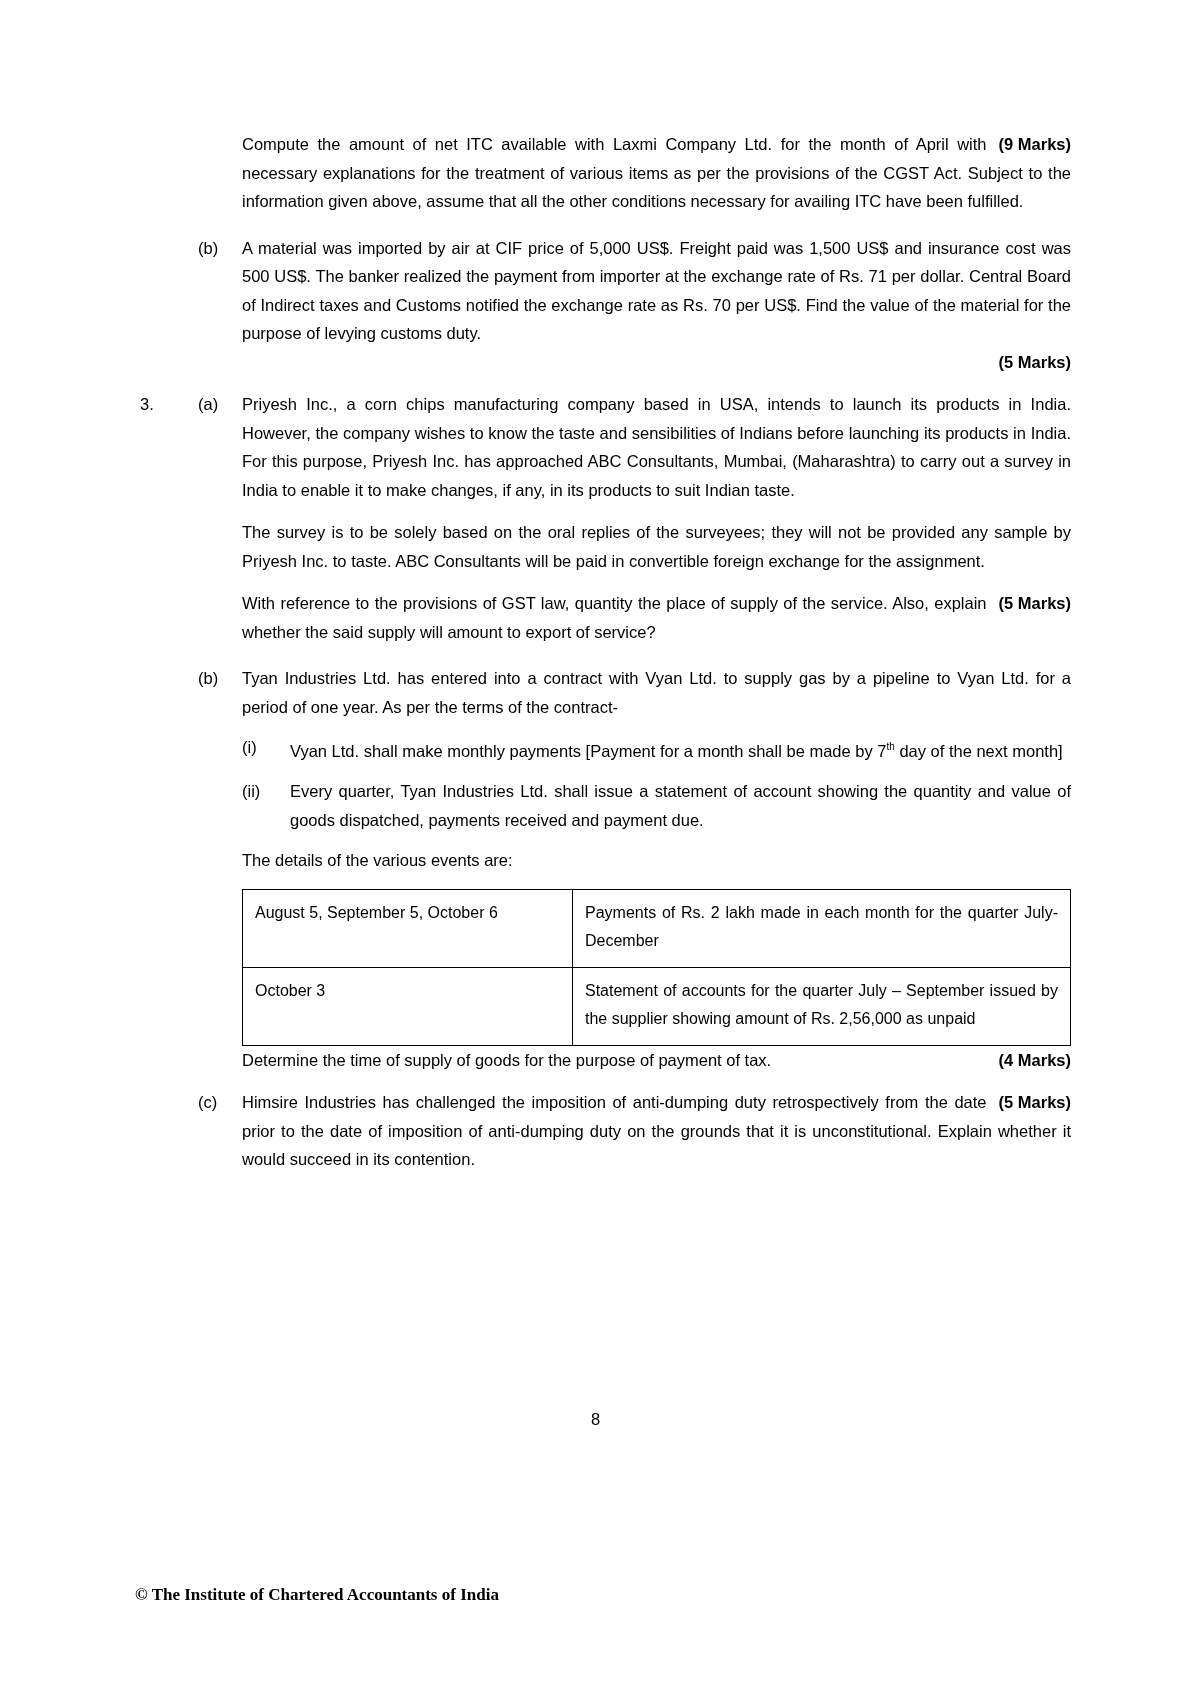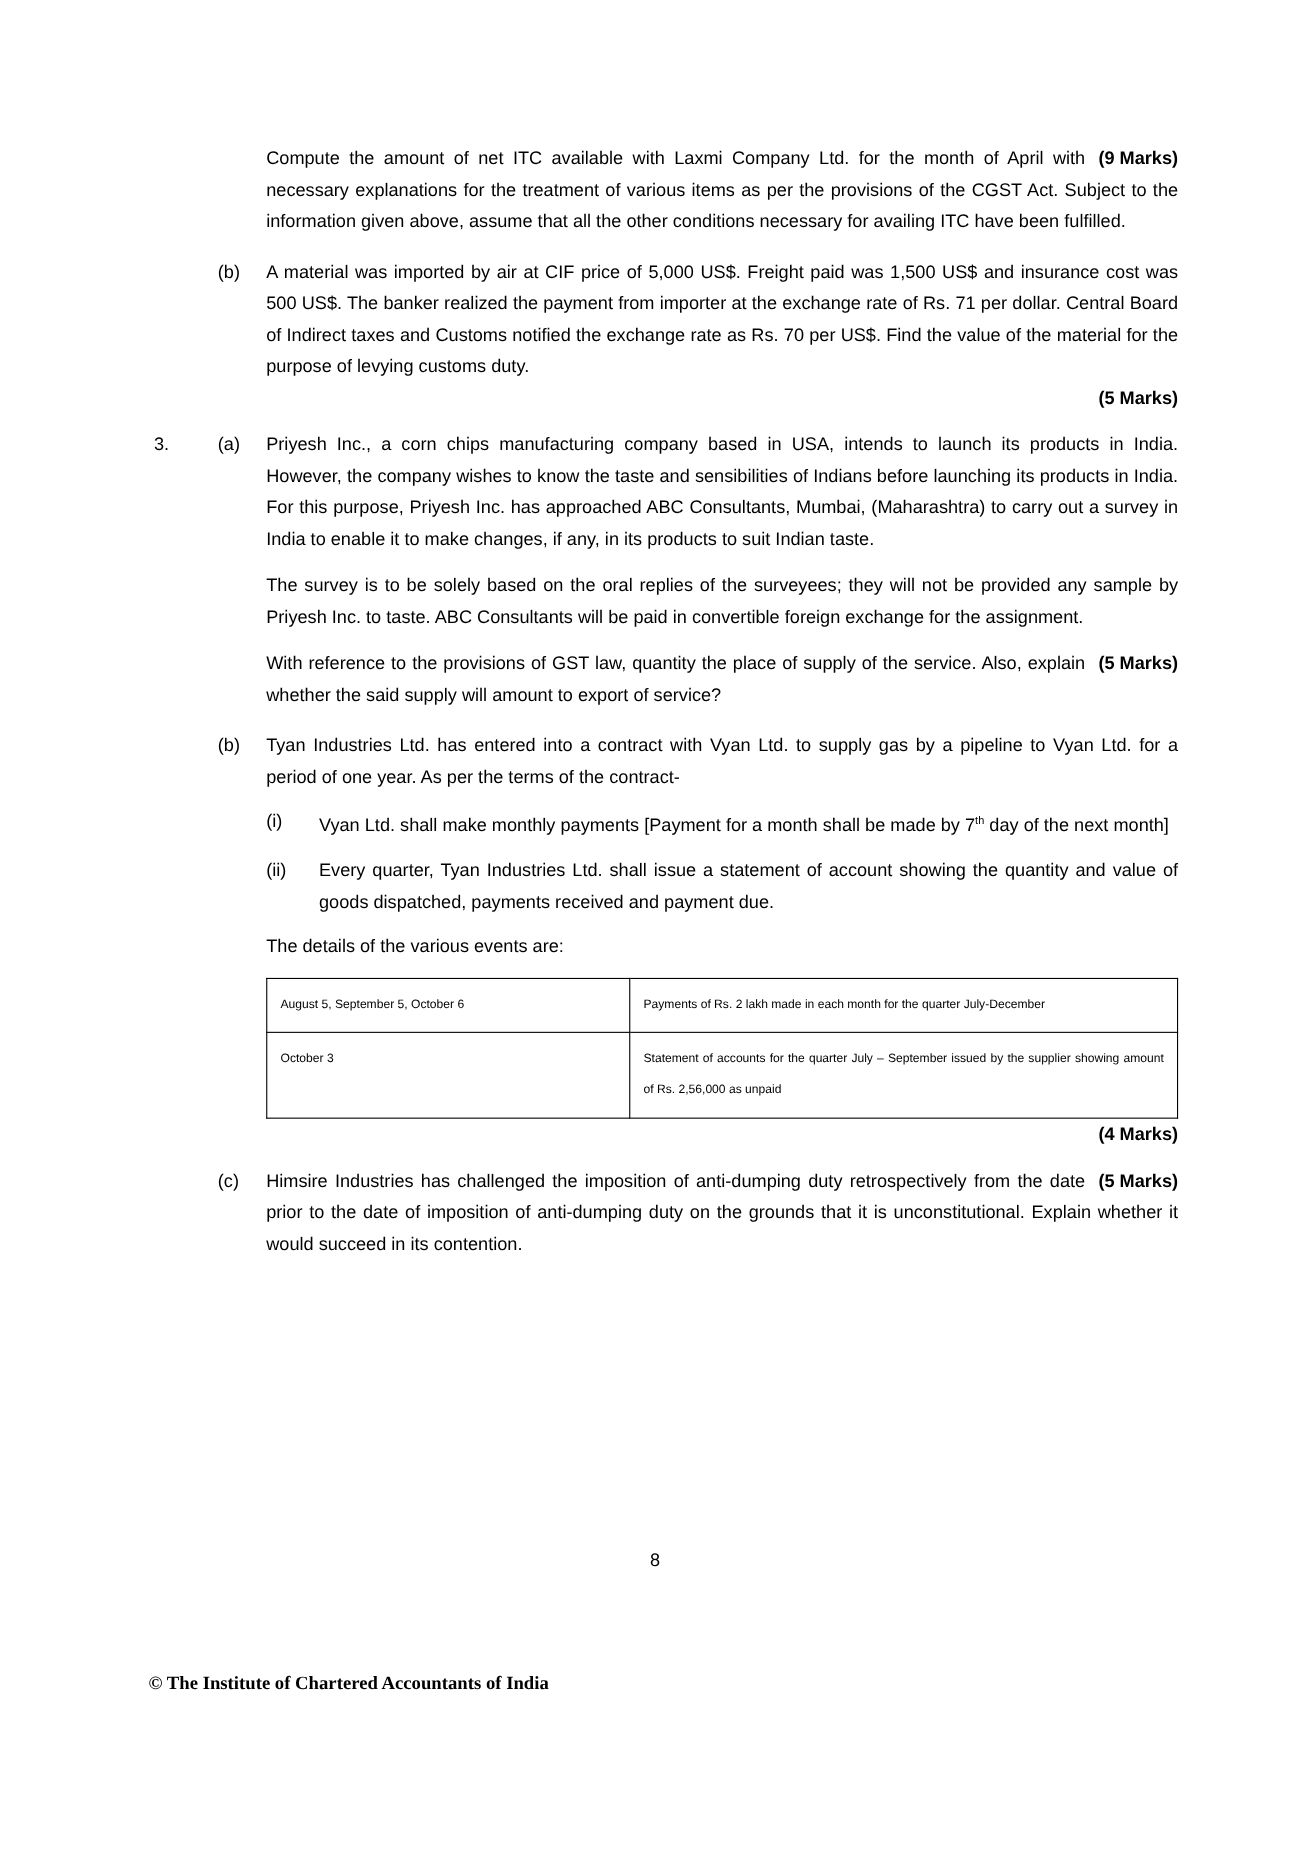--- a/index.html
+++ b/index.html
@@ -96,42 +96,42 @@
 
   table.events {
     border-collapse: collapse;
     width: 100%;
     margin-top: 14px;
     table-layout: fixed;
   }
   table.events td {
     border: 1px solid #000000;
     padding: 9px 12px 11px 12px;
-    font-size: 11px;
+    font-size: 16px;
     line-height: 28.5px;
     vertical-align: top;
     text-align: justify;
   }
   table.events td.col-date {
     width: 305px;
     text-align: left;
   }
 
   .page-number {
     position: absolute;
     left: 0;
     right: 0;
     top: 1410px;
     text-align: center;
     font-size: 16.5px;
   }
   .footer {
     position: absolute;
     left: 135px;
-    top: 1520px;
+    top: 1585px;
     font-family: "Liberation Serif", serif;
     font-weight: bold;
     font-size: 17px;
   }
 </style>
 </head>
 <body>
 
 <div class="page">
 
@@ -193,21 +193,21 @@
             <td class="col-date">August 5, September 5, October 6</td>
             <td class="col-detail">Payments of Rs. 2 lakh made in each month for the quarter July-December</td>
           </tr>
           <tr>
             <td class="col-date">October 3</td>
             <td class="col-detail">Statement of accounts for the quarter July – September issued by the supplier showing amount of Rs. 2,56,000 as unpaid</td>
           </tr>
         </tbody>
       </table>
 
-      <p class="para"><span class="inline-marks">(4 Marks)</span></p>
+      <p class="para"><span class="inline-marks">(4 Marks)</span><span>Determine the time of supply of goods for the purpose of payment of tax.</span></p>
     </div>
   </div>
 
   <div class="spacer-sm"></div>
 
   <div class="q-block">
     <div class="num-col"></div>
     <div class="letter-col">(c)</div>
     <div class="body-col">
       <p class="para"><span class="inline-marks">(5 Marks)</span><span>Himsire Industries has challenged the imposition of anti-dumping duty retrospectively from the date prior to the date of imposition of anti-dumping duty on the grounds that it is unconstitutional. Explain whether it would succeed in its contention.</span></p>

